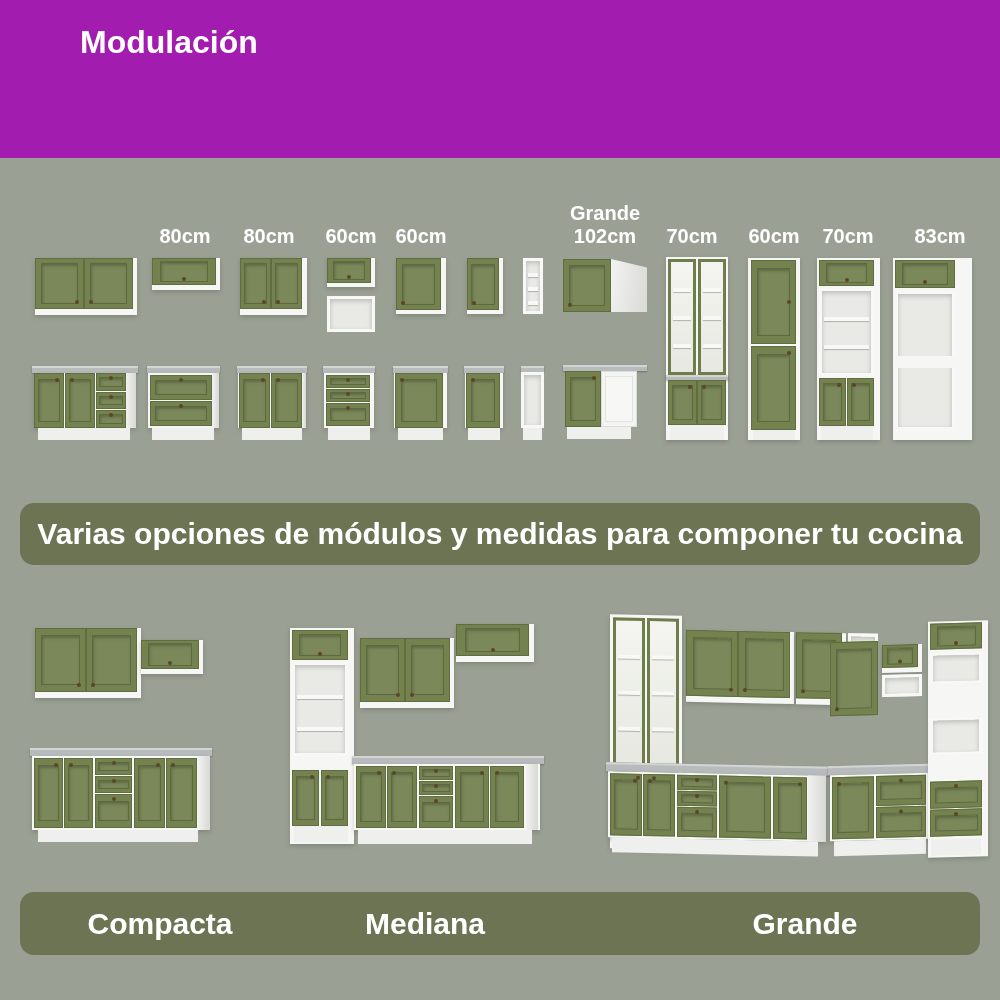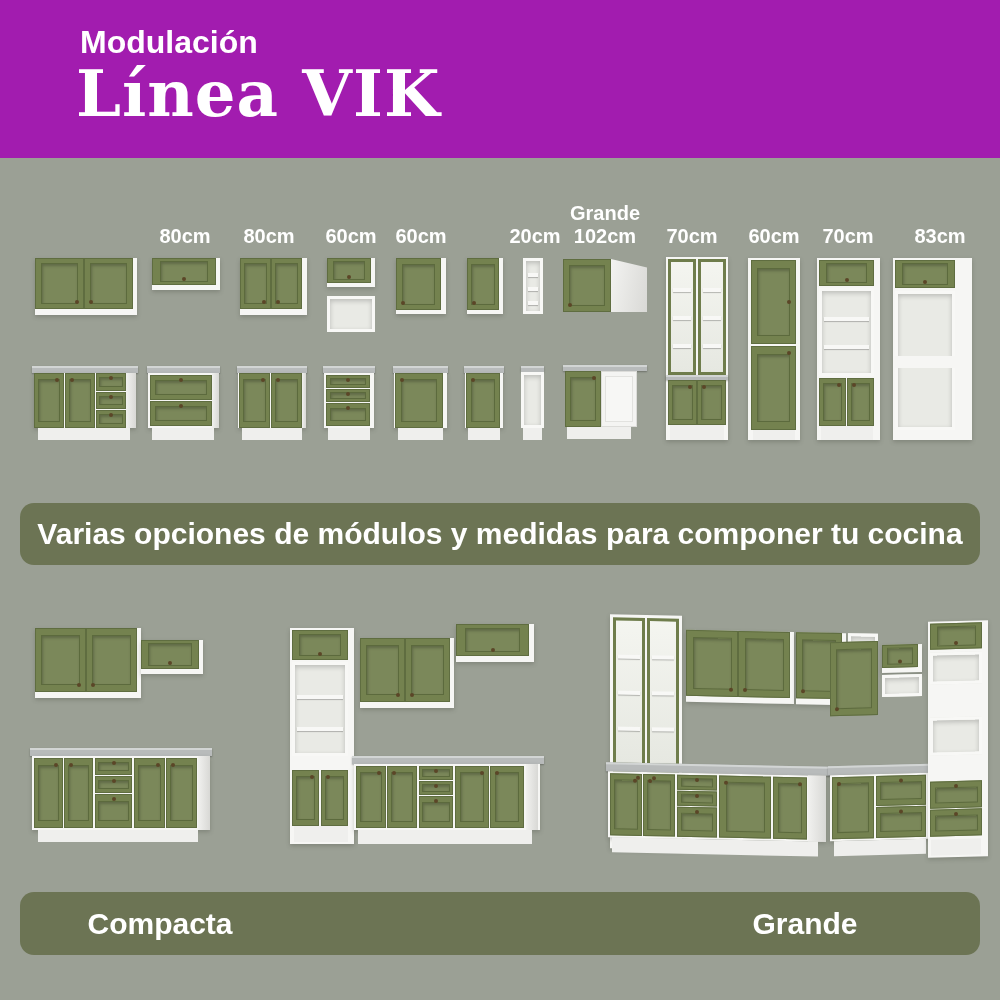--- a/index.html
+++ b/index.html
@@ -44,28 +44,26 @@
   .wdoor::before{content:"";position:absolute;left:10%;right:10%;top:8%;bottom:8%;border:1px solid #E2E2DF;background:#F7F7F5}
   .beam{position:absolute;background:#F6F6F4}
 </style>
 </head>
 <body>
 
 <div class="stage">
 
   <div class="hdr">
     <div class="kicker">Modulación</div>
-    <div class="title">Línea VIK</div>
   </div>
 
   <div class="mlabel" style="left:145px;width:80px">80cm</div>
   <div class="mlabel" style="left:229px;width:80px">80cm</div>
   <div class="mlabel" style="left:311px;width:80px">60cm</div>
   <div class="mlabel" style="left:381px;width:80px">60cm</div>
-  <div class="mlabel" style="left:495px;width:80px">20cm</div>
   <div class="mlabel" style="left:558px;width:94px">Grande
 102cm</div>
   <div class="mlabel" style="left:652px;width:80px">70cm</div>
   <div class="mlabel" style="left:734px;width:80px">60cm</div>
   <div class="mlabel" style="left:808px;width:80px">70cm</div>
   <div class="mlabel" style="left:900px;width:80px">83cm</div>
 
   <div class="carc" style="left:35px;top:258px;width:102px;height:57px">
     <div class="door kbr" style="left:0;top:0;width:49px;height:51px"></div>
     <div class="door kbl" style="left:49px;top:0;width:49px;height:51px"></div>
@@ -326,16 +324,17 @@
         <div class="openbox" style="left:2px;top:96px;width:52px;height:38px"></div>
         <div class="drawer" style="left:2px;top:160px;width:52px;height:27px"></div>
         <div class="drawer" style="left:2px;top:188px;width:52px;height:27px"></div>
         <div class="plinth" style="left:3px;top:218px;width:50px;height:16px"></div>
       </div>
     </div>
   </div>
 
   <div class="banner bot">
     <span class="klabel" style="left:40px;width:200px">Compacta</span>
+    <span class="klabel" style="left:300px;width:210px">Mediana</span>
     <span class="klabel" style="left:660px;width:250px">Grande</span>
   </div>
 
 </div>
 
 </body></html>

